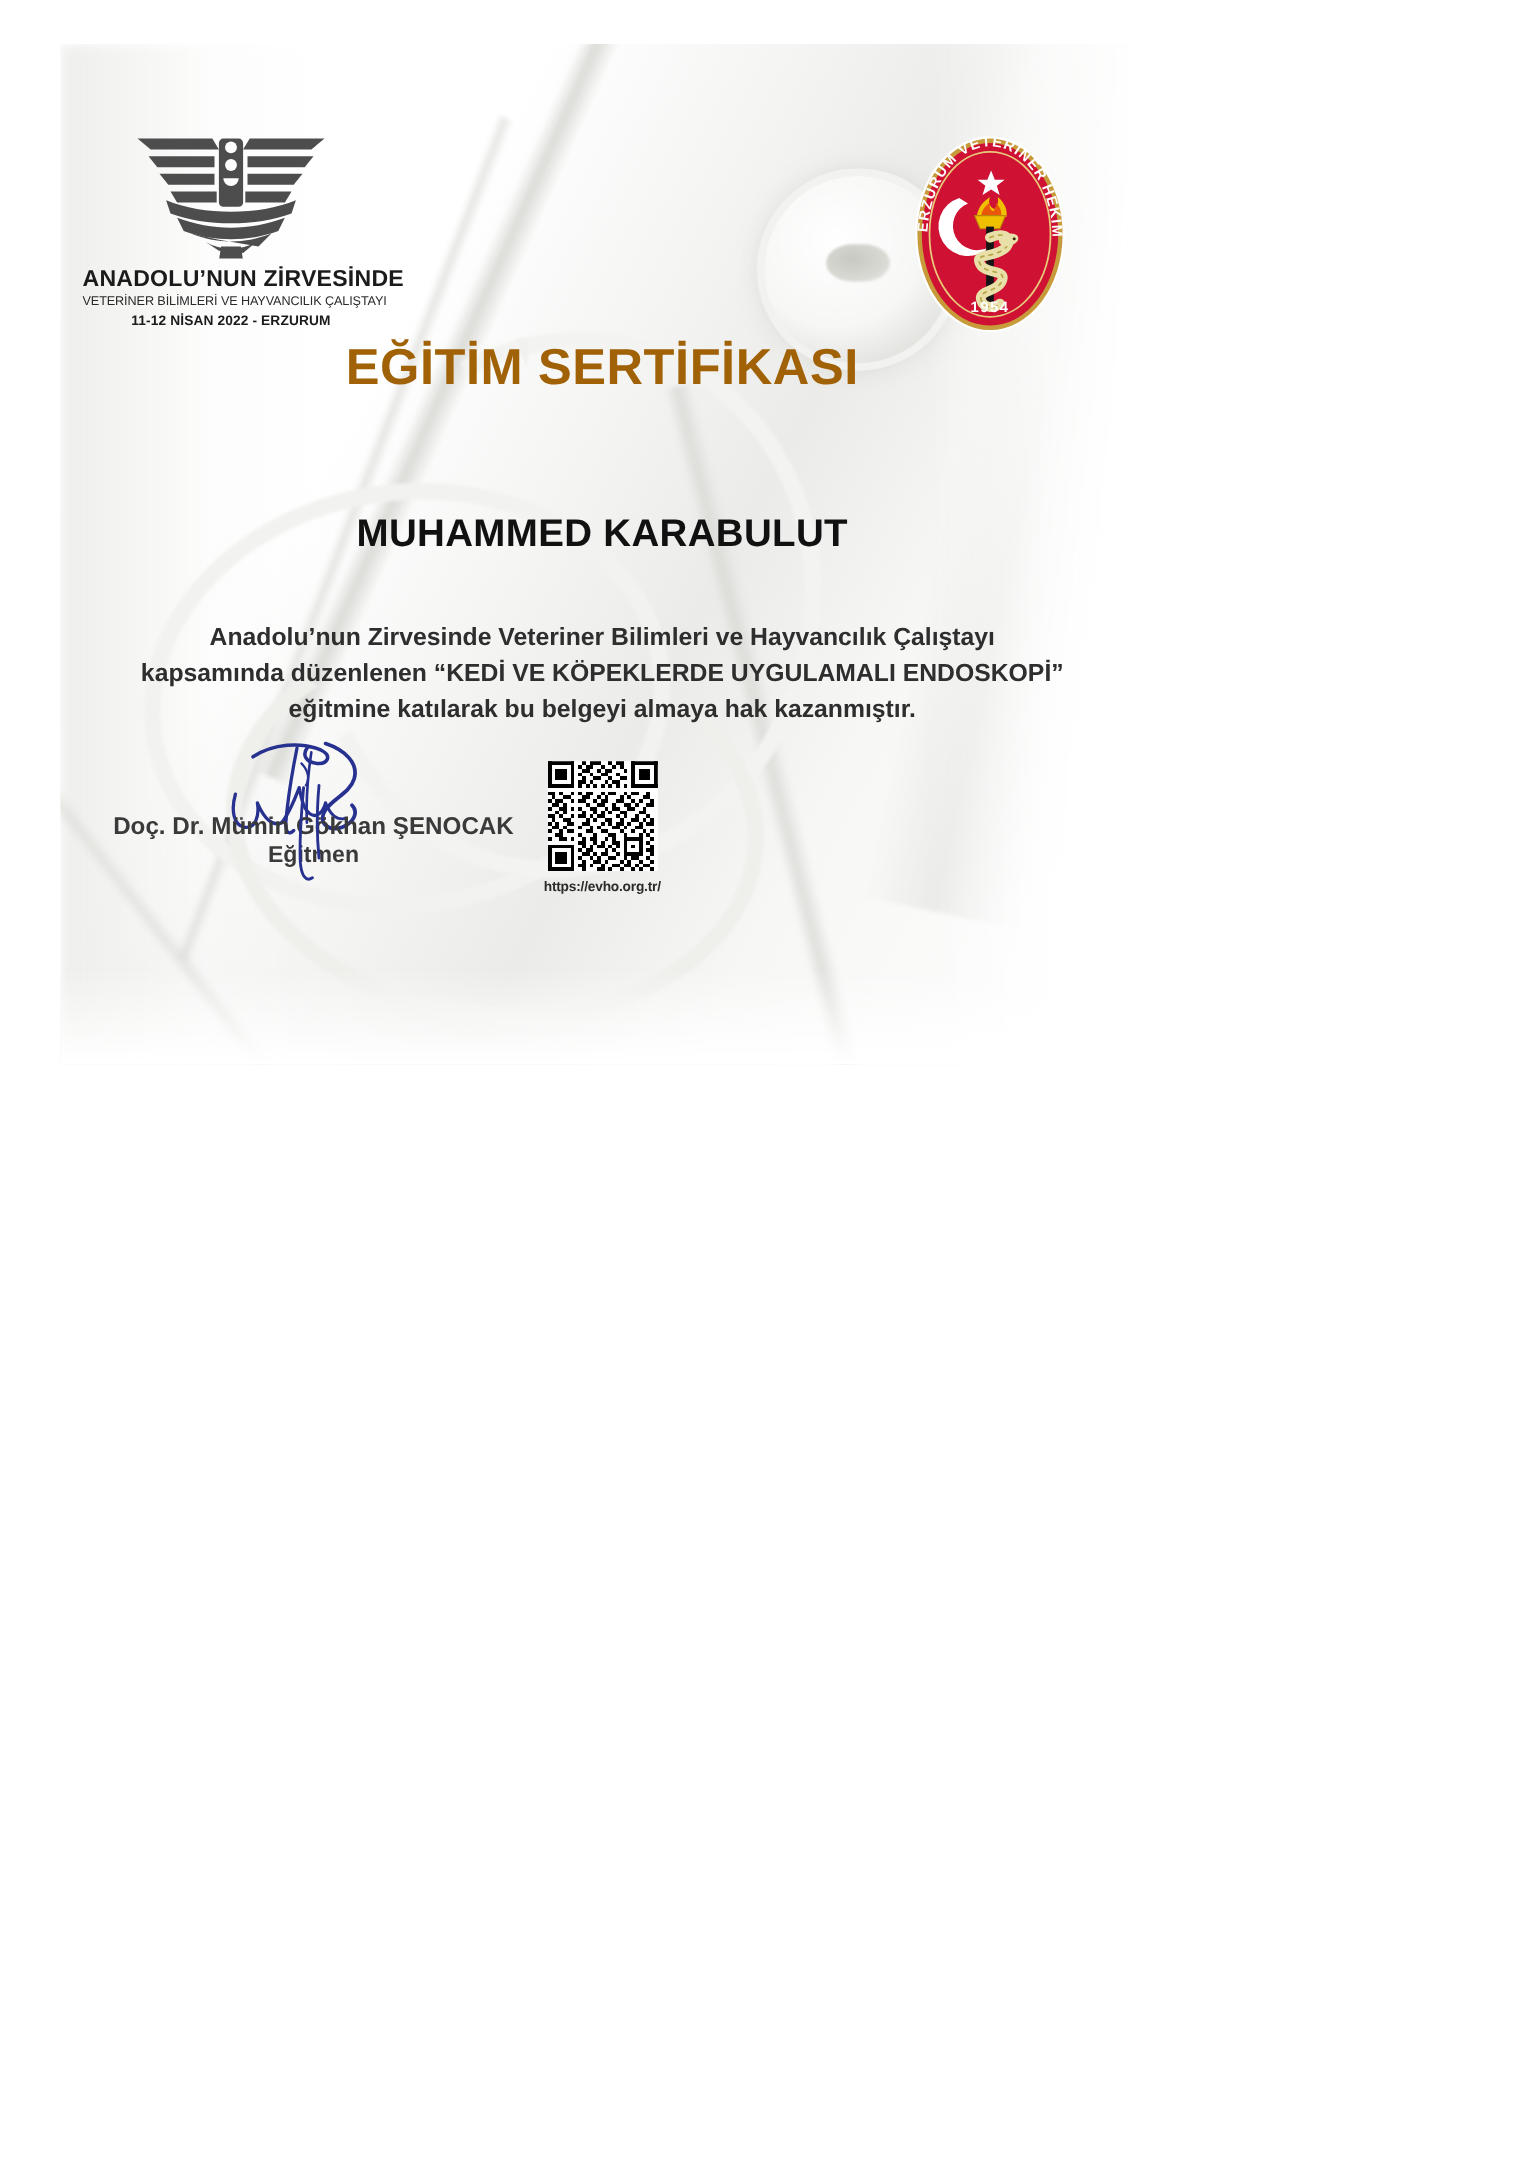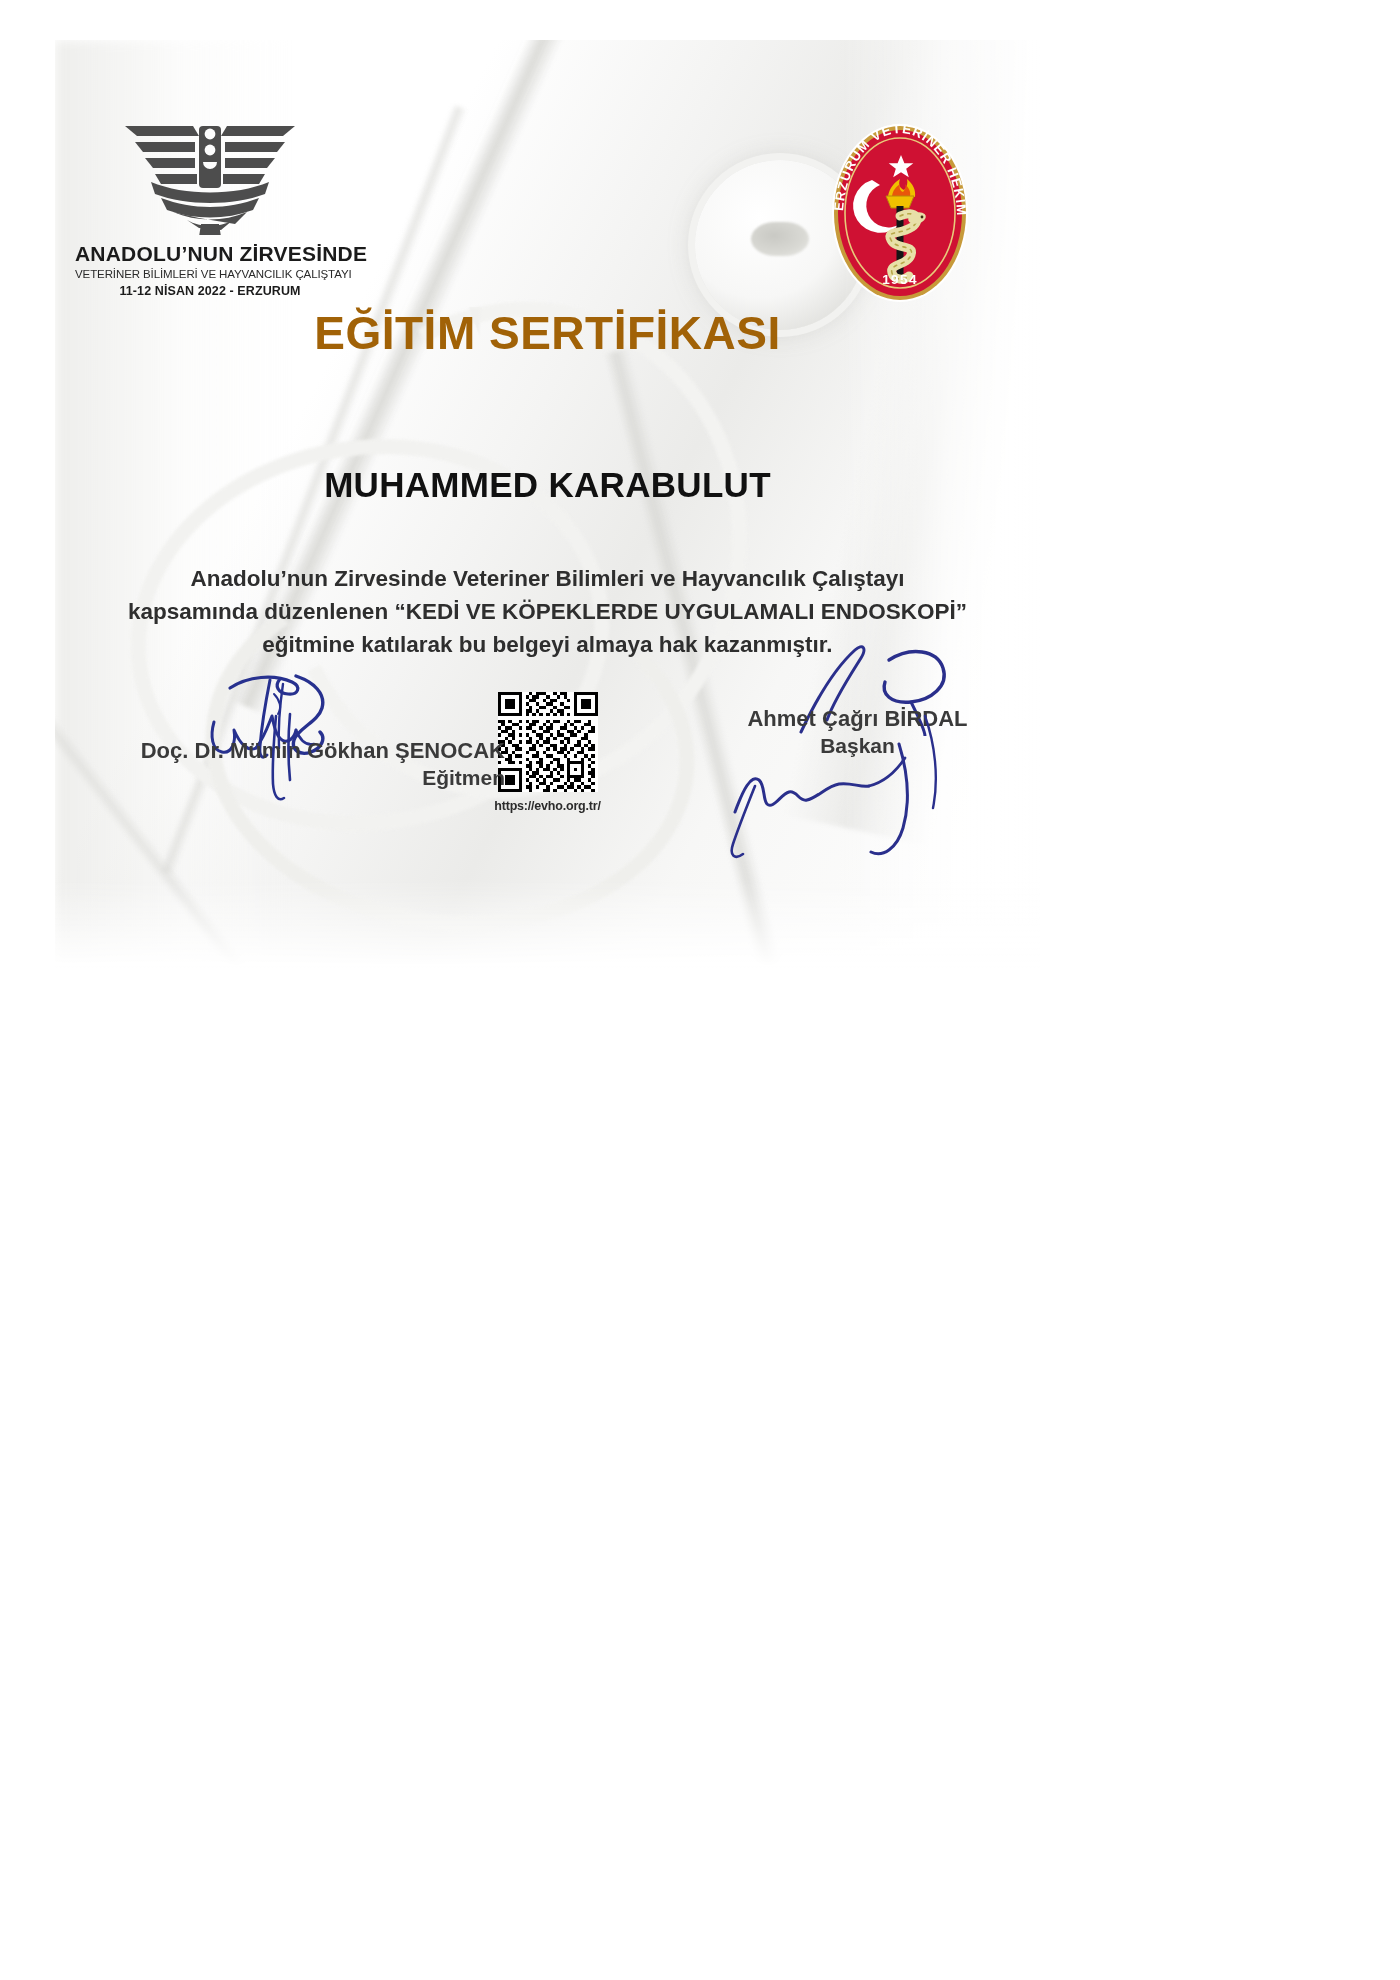--- a/index.html
+++ b/index.html
@@ -128,21 +128,21 @@
   #body-text {
     position:absolute; left:60px; width:865px; top:522px;
     text-align:center;
     font-size: 22.5px; font-weight: bold; color:#2e2e2e;
     line-height: 33px;
   }
   #body-text .ln { display:block; white-space: nowrap; }
 
   
   .sig-block { position:absolute; text-align:center; }
-  #signature-left  { left:10px;  top:620px; width:440px;text-align:right; }
+  #signature-left  { left:10px;  top:620px; width:440px; }
   #signature-right { left:620px; top:600px; width:365px; }
 
   .sig-ink { position:relative; height:92px; }
   .sig-ink svg { position:absolute; left:50%; transform:translateX(-50%); top:0; }
   .sig-name {
     font-size: 22px; font-weight: bold; color:#3a3a3a; white-space:nowrap;
     position: relative; z-index: 1;
   }
   #signature-left .sig-name { margin-top:-14px; }
   #signature-right .sig-name { margin-top:-12px; }
@@ -276,42 +276,20 @@
       <div class="sig-name">Doç. Dr. Mümin Gökhan ŞENOCAK</div>
       <div class="sig-role">Eğitmen</div>
       <svg class="ink-over" style="top:52px" width="230" height="120" viewBox="0 0 230 120">
         <g fill="none" stroke="#27318f" stroke-linecap="round" stroke-width="2.6">
           <path d="M106 4 C104 26 102 50 103 72 C104 84 108 90 114 86"></path>
           <path d="M120 2 C118 24 118 48 120 68"></path>
         </g>
       </svg>
     </div>
 
-    <div class="sig-block" id="signature-right">
-      <div class="sig-ink" style="height:78px">
-        <svg width="290" height="96" viewBox="0 0 290 96">
-          <g fill="none" stroke="#2a2f8c" stroke-linecap="round" stroke-linejoin="round">
-            <path d="M88 92 C104 58 122 28 142 10 C150 3 154 8 148 18 C138 34 122 58 114 80" stroke-width="3"></path>
-            <path d="M176 20 C198 6 224 10 230 28 C236 46 218 60 198 62 C178 64 168 54 172 42" stroke-width="3.4"></path>
-            <path d="M198 62 C206 78 212 92 212 96" stroke-width="3"></path>
-          </g>
-        </svg>
-      </div>
-      <div class="sig-name">Ahmet Çağrı BİRDAL</div>
-      <div class="sig-role">Başkan</div>
-      <svg class="ink-over" style="top:34px; left:46%;" width="300" height="190" viewBox="0 0 300 190">
-        <g fill="none" stroke="#2a2f8c" stroke-linecap="round" stroke-linejoin="round">
-          <path d="M42 138 C50 116 58 100 66 106 C72 111 70 126 74 130 C80 136 88 120 96 118 C104 116 106 128 114 126 C124 124 134 112 146 110 C158 108 168 114 176 112" stroke-width="3"></path>
-          <path d="M176 112 C192 108 204 96 212 84" stroke-width="2.8"></path>
-          <path d="M206 70 C214 96 218 126 210 154 C204 174 190 184 178 178" stroke-width="3"></path>
-          <path d="M62 112 C54 132 46 152 40 170 C36 182 42 186 50 180" stroke-width="2.6"></path>
-          <path d="M232 42 C242 70 246 104 240 134" stroke-width="2.4"></path>
-        </g>
-      </svg>
-    </div>
 
     <div id="qr-block">
       <svg id="qr-code" viewBox="0 0 29 29" shape-rendering="crispEdges">
         <rect width="29" height="29" fill="#ffffff"></rect>
         <g fill="#000000">
 
           <rect x="0" y="0" width="7" height="1"></rect>
             <rect x="0" y="6" width="7" height="1"></rect>
           <rect x="0" y="0" width="1" height="7"></rect>
             <rect x="6" y="0" width="1" height="7"></rect>

